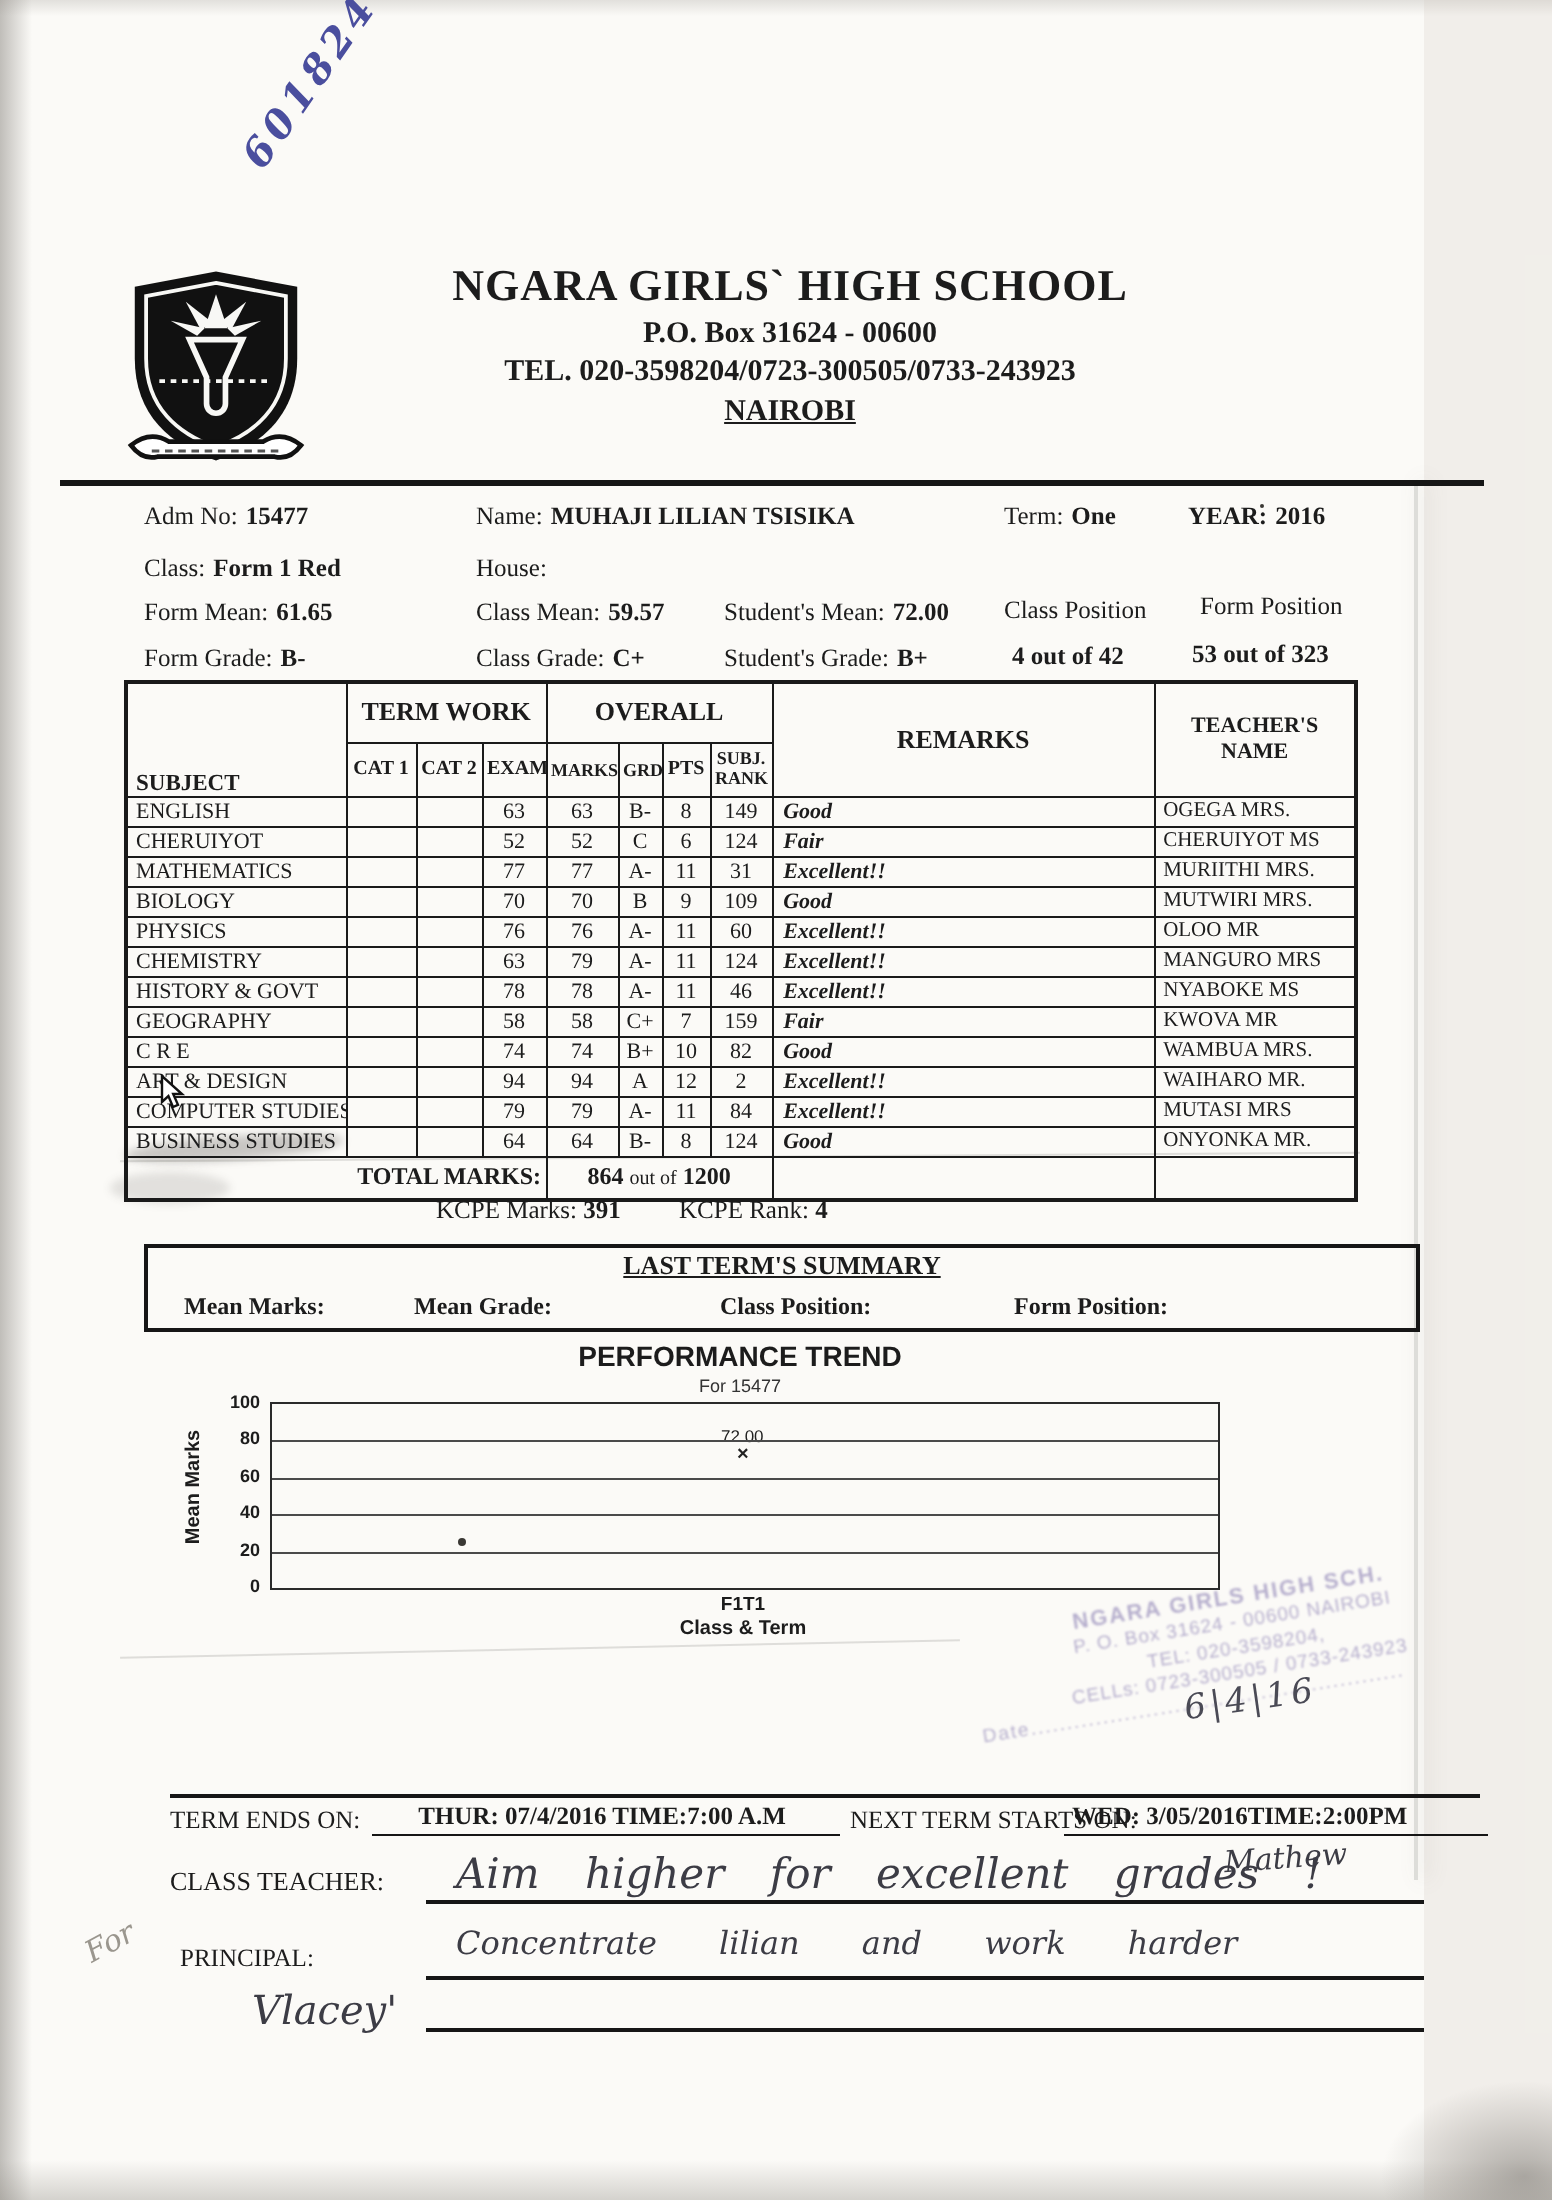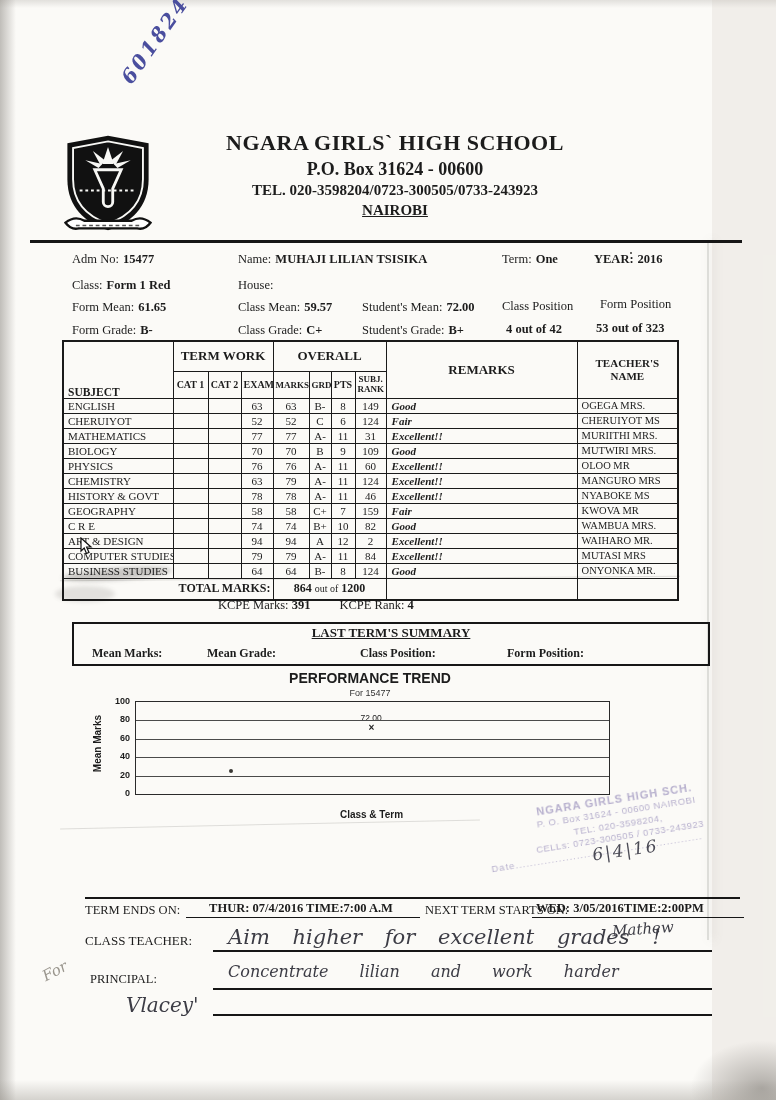--- a/index.html
+++ b/index.html
@@ -26,21 +26,21 @@
     background:radial-gradient(ellipse at 80% 80%,rgba(110,106,100,.5),rgba(110,106,100,0) 70%);}
   
   .hand{font-family:"DejaVu Serif",serif;font-style:italic;color:#3c3c45;}
   .serial{position:absolute;left:104px;top:28px;font-size:20px;font-weight:bold;
     color:var(--ink-blue,#4a4e9e);transform:rotate(-55deg);letter-spacing:3px;}
   .pencil{color:#9a968e;}
   
   .crest{position:absolute;left:60px;top:132px;}
   .hdr{position:absolute;left:170px;top:130px;width:450px;text-align:center;font-weight:bold;}
   .hdr .school{font-size:22px;letter-spacing:.5px;}
-  .hdr .line2{font-size:18px;margin-top:3px;font-family:Liberation Serif, serif;}
+  .hdr .line2{font-size:15px;margin-top:3px;font-family:Liberation Serif, serif;}
   .hdr .line3{font-size:15px;margin-top:2px;}
   .hdr .line4{font-size:15px;margin-top:3px;text-decoration:underline;}
   .rule{position:absolute;background:#161616;}
   
   .info span.lbl{font-size:12.5px;}
   .info span.val{font-size:12.5px;font-weight:bold;}
   .info .item{position:absolute;white-space:nowrap;}
   
   table.marks{position:absolute;left:62px;top:340px;width:615px;border-collapse:collapse;
     table-layout:fixed;border:2px solid #1a1a1a;}
@@ -392,20 +392,21 @@
       <div class="ytick" style="top: calc(0% - 5px); text-align: right;">100</div>
     </div>
   <div class="plot">
     <div class="pt-label" style="top: calc(28% - 15px);">72.00</div>
     <div class="pt-mark" style="top: calc(28% - 6px);">×</div>
   <div class="gridline" style="top: 80%;"></div>
       <div class="gridline" style="top: 60%;"></div>
       <div class="gridline" style="top: 40%;"></div>
       <div class="gridline" style="top: 20%;"></div>
     </div>
+  <div class="xtick">F1T1</div>
   <div class="xlab">Class &amp; Term</div>
 
   <div class="stamp">
     <div class="s1">NGARA GIRLS HIGH SCH.</div>
     <div class="s2">P. O. Box 31624 - 00600 NAIROBI</div>
     <div class="s3">TEL: 020-3598204,</div>
     <div class="s4">CELLs: 0723-300505 / 0733-243923</div>
     <div class="s5">Date....................................................</div>
   </div>
   <div class="stamp-date hand">6|4|16</div>

